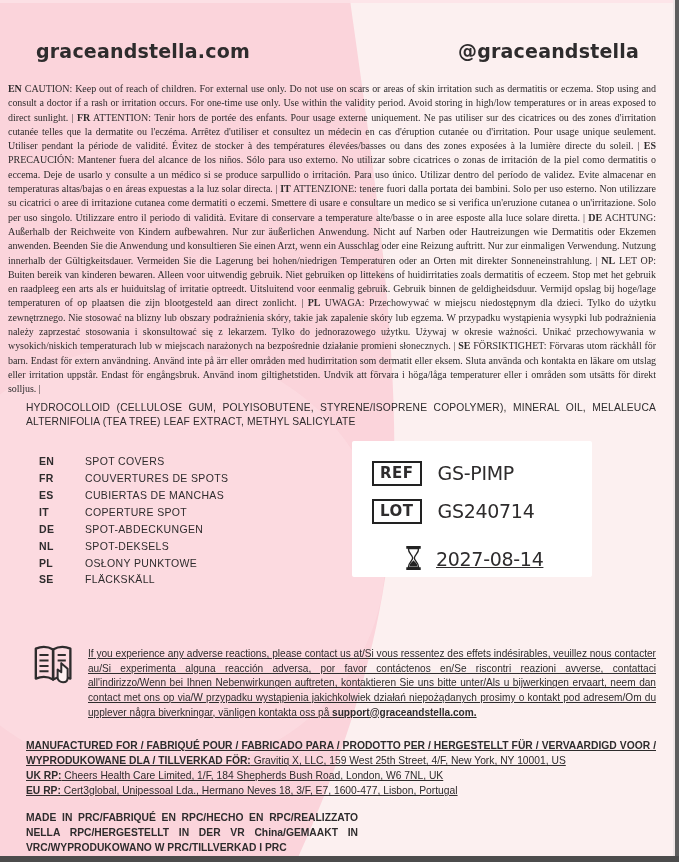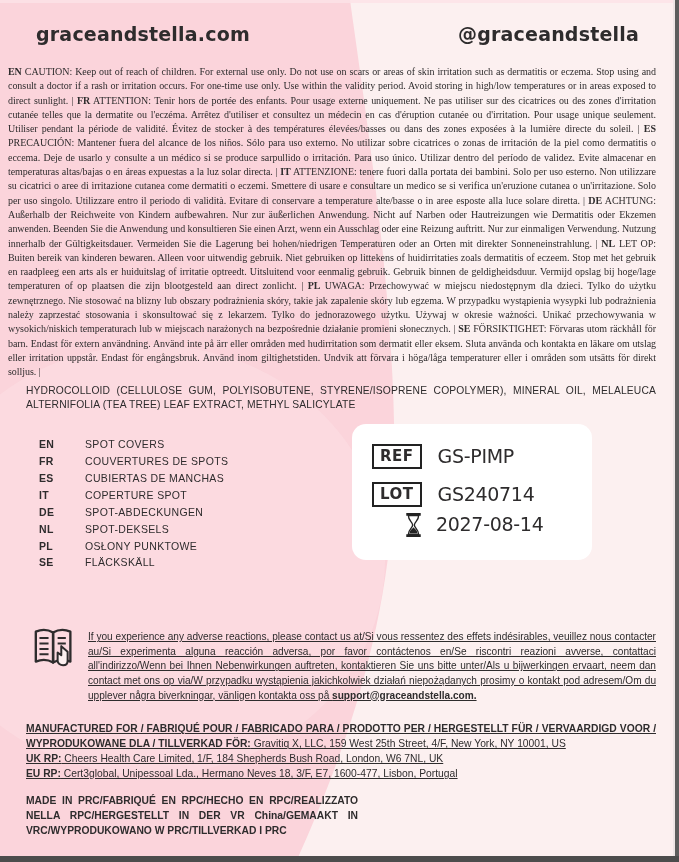--- a/index.html
+++ b/index.html
@@ -13,21 +13,21 @@
     color: #2e2c2d;
     background: #fcf0f0;
   }
   .bg { position: absolute; inset: 0; z-index: 0; }
   .content { position: relative; z-index: 1; }
 
   .header {
     display: flex;
     justify-content: space-between;
     align-items: flex-start;
-    padding: 23px 40px 0 36px;
+    padding: 40px 40px 0 36px;
     font-family: "DejaVu Sans", sans-serif;
     font-weight: 700;
     font-size: 19px;
     letter-spacing: 0.2px;
   }
 
   .caution {
     margin: 20px 23px 0 8px;
     font-size: 10px;
     line-height: 14.3px;
@@ -46,41 +46,41 @@
   .lang-row { display: flex; line-height: 16.9px; }
   .lang-code { font-weight: 700; width: 46px; flex: 0 0 46px; }
 
   .ref-box {
     position: absolute;
     left: 352px;
     top: -12px;
     width: 240px;
     height: 136px;
     background: #ffffff;
-    border-radius: 14px;
+    border-radius: 2px;
     padding: 13px 0 16px 20px;
   }
   .ref-row { display: flex; align-items: center; height: 38px; }
   .symbol-box {
     display: inline-block;
     border: 2.5px solid #222222;
     font-family: "DejaVu Sans", sans-serif;
     font-weight: 700;
     font-size: 15px;
     letter-spacing: 0.5px;
     padding: 1px 6px 2px 6px;
     line-height: 18px;
   }
   .ref-value {
     font-family: "DejaVu Sans", sans-serif;
     font-size: 19px;
     letter-spacing: -0.3px;
     margin-left: 16px;
   }
-  .expiry-row { display: flex; align-items: flex-start; height: 40px; padding-left: 33px; }
+  .expiry-row { display: flex; align-items: flex-end; height: 40px; padding-left: 33px; text-decoration: underline; }
   .expiry-row .ref-value { margin-left: 14px; }
 
   .contact {
     display: flex;
     margin: 26px 23px 0 33px;
     gap: 13px;
     text-decoration: underline;
   }
   .contact-icon { flex: 0 0 42px; padding-top: 8px; }
   .smalltext {

